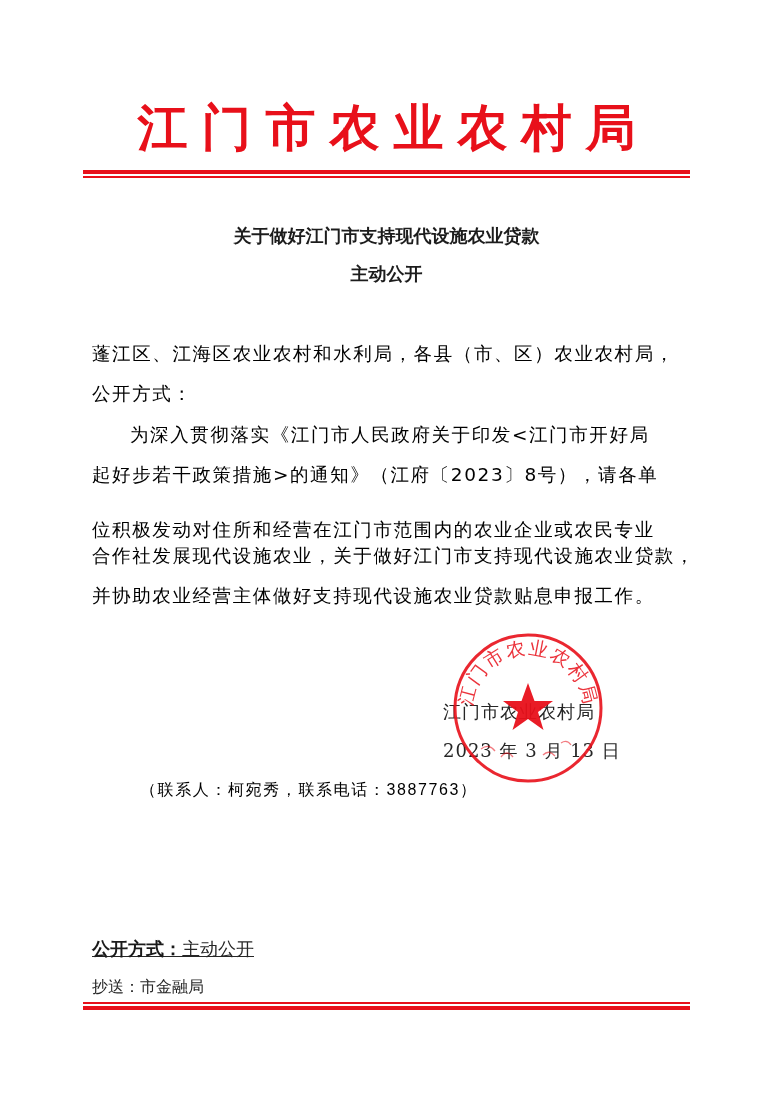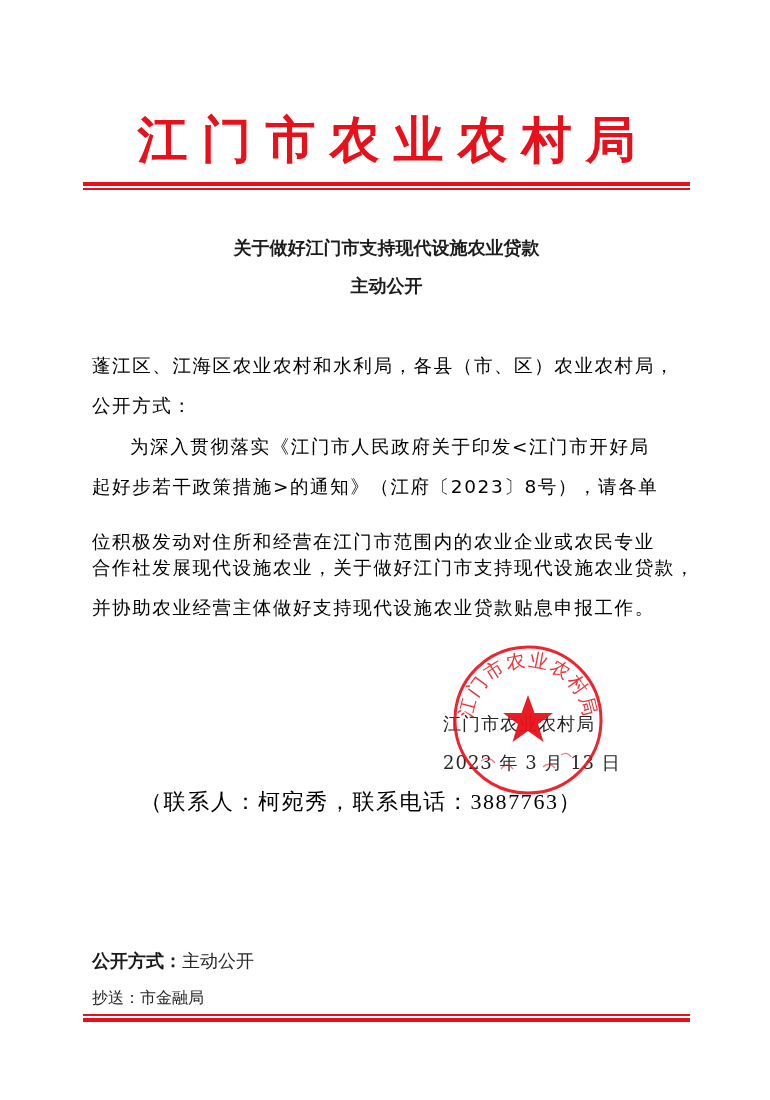--- a/index.html
+++ b/index.html
@@ -1,18 +1,18 @@
 <!DOCTYPE html>
 <html><head>
   <meta charset="utf-8">
   <style>
     html, body { margin: 0; padding: 0; background: #ffffff; }
     body { width: 770px; height: 1100px; position: relative; overflow: hidden;
            font-family: "DejaVu Serif", "Liberation Serif", serif; color: #222; }
-    .abs { position: absolute; margin-top: 12px; }
+    .abs { position: absolute; }
 
     
     .org-header {
       left: 83px; top: 96px; width: 607px; height: 64px;
       color: #e8101a; font-family: "DejaVu Serif", serif; font-weight: bold;
       font-size: 50px; line-height: 64px; text-align: center;
       letter-spacing: 14px; text-indent: 14px; white-space: nowrap;
     }
     .rule-thick { height: 4px; background: #e8101a; }
     .rule-thin  { height: 1.5px; background: #e8101a; }
@@ -81,22 +81,22 @@
     </g>
     <g stroke="#e8101a" stroke-width="1.3" fill="none" opacity="0.55">
       <path d="M 30 118 q 8 -6 14 2"></path>
       <path d="M 50 126 q 6 -8 12 0"></path>
       <path d="M 92 124 q 6 -6 12 1"></path>
       <path d="M 110 112 q 6 -4 10 2"></path>
     </g>
   </svg>
 </div>
 
-<div class="abs body-line" style="left:140px; top:776px; font-family: Liberation Serif, serif; font-size:22px;">（联系人：柯宛秀，联系电话：3887763）</div>
+<div class="abs body-line" style="left:140px; top:776px; font-family: Liberation Sans, sans-serif; font-size:16px;">（联系人：柯宛秀，联系电话：3887763）</div>
 
-<div class="abs footer-line" style="top:936px;">
+<div class="abs footer-line" style="top:936px;text-decoration:underline;">
   <span class="footer-label-bold">公开方式：</span><span>主动公开</span>
 </div>
-<div class="abs footer-line cc-line" style="top:974px;font-family:Liberation Mono, monospace;">
+<div class="abs footer-line cc-line" style="top:974px;">
   <span>抄送：</span><span>市金融局</span>
 </div>
 <div class="abs rule-thin" style="left:83px; top:1002px; width:607px;"></div>
 <div class="abs rule-thick" style="left:83px; top:1006px; width:607px;"></div>
 
 </body></html>

